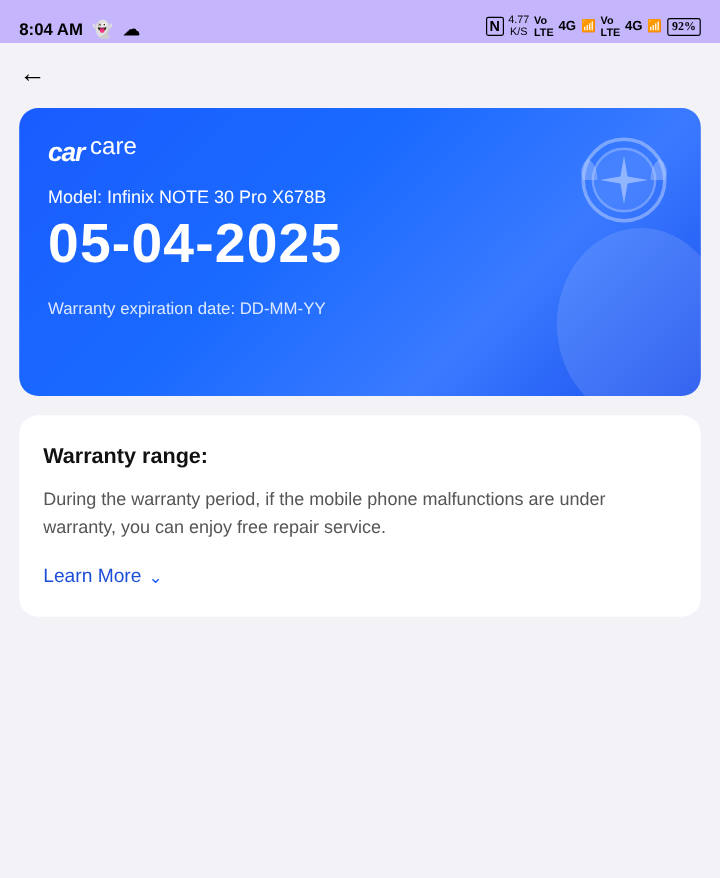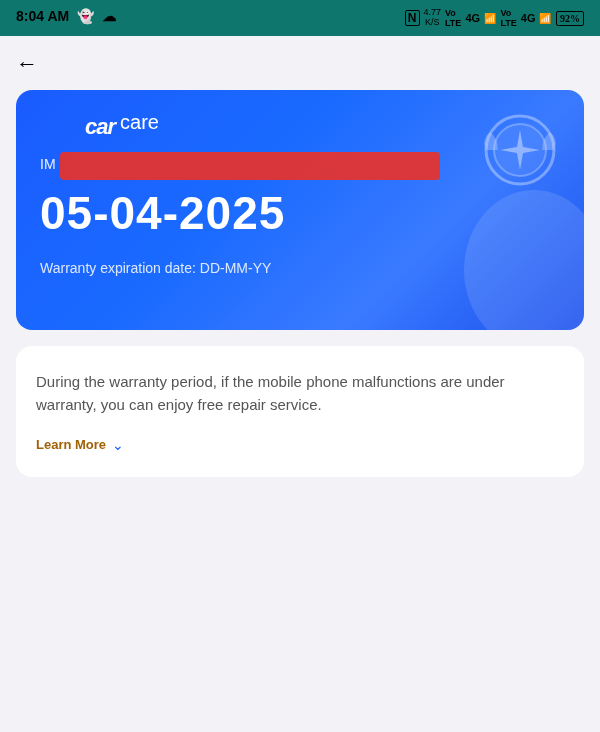--- a/index.html
+++ b/index.html
@@ -10,23 +10,23 @@
       min-height: 732px;
       background: #f2f2f7;
       font-family: -apple-system, 'Helvetica Neue', Arial, sans-serif;
       overflow-x: hidden;
     }
 
     
     .status-bar {
       display: flex;
       justify-content: space-between;
-      align-items: flex-start;
+      align-items: flex-end;
       padding: 8px 16px 4px 16px;
-      background: #0f766e;
+      background: #c4b5fd;
       height: 36px;
     }
     .status-left {
       display: flex;
       align-items: center;
       gap: 8px;
       font-size: 14px;
       font-weight: 600;
       color: #000;
     }
@@ -86,21 +86,20 @@
       height: 160px;
       background: rgba(255,255,255,0.12);
       border-radius: 50% 50% 0 50%;
     }
 
     .card-logo {
       display: flex;
       align-items: center;
       gap: 4px;
       margin-bottom: 16px;
-      margin-left: 45px;
     }
 
     
     .shield-icon-wrap {
       position: absolute;
       top: 20px;
       right: 24px;
       width: 80px;
       height: 80px;
       opacity: 0.7;
@@ -167,23 +166,23 @@
       line-height: 1.55;
       margin-bottom: 20px;
     }
     .learn-more-row {
       display: flex;
       align-items: center;
       gap: 6px;
       cursor: pointer;
     }
     .learn-more-text {
-      color: #a16207;
-      font-size: 13px;
-      font-weight: 700;
+      color: #1d4ed8;
+      font-size: 16px;
+      font-weight: 400;
     }
     .chevron-down {
       color: #1a5cff;
       font-size: 14px;
     }
   </style>
 </head>
 <body>
 
 <div class="status-bar">
@@ -224,29 +223,30 @@
 
       <path d="M40 20 L43 37 L60 40 L43 43 L40 60 L37 43 L20 40 L37 37 Z" fill="rgba(255,255,255,0.6)"></path>
     </svg>
   </div>
 
   <div class="card-logo">
     <span style="color:#fff;font-size:22px;font-weight:800;font-style:italic;letter-spacing:-1px;">car</span>
     <span style="color:#fff;font-size:20px;font-weight:400;margin-left:1px;margin-top:-10px;">care</span>
   </div>
 
-
-  <div class="card-imei-row">
-    <span class="card-imei-text">IM</span>
-    <div class="red-redact"></div>
-  </div>
+  <div class="card-model">
+    <span>Model:</span>
+    <span>Infinix  NOTE 30 Pro  X678B</span>
+  </div>
+
 
   <div class="card-date">05-04-2025</div>
   <div class="card-date-label">Warranty expiration date: DD-MM-YY</div>
 </div>
 
 <div class="warranty-info">
+  <div class="warranty-range-title">Warranty range:</div>
   <div class="warranty-range-desc">During the warranty period, if the mobile phone malfunctions are under warranty, you can enjoy free repair service.</div>
   <div class="learn-more-row">
     <span class="learn-more-text">Learn More</span>
     <span class="chevron-down">⌄</span>
   </div>
 </div>
 
 </body></html>

